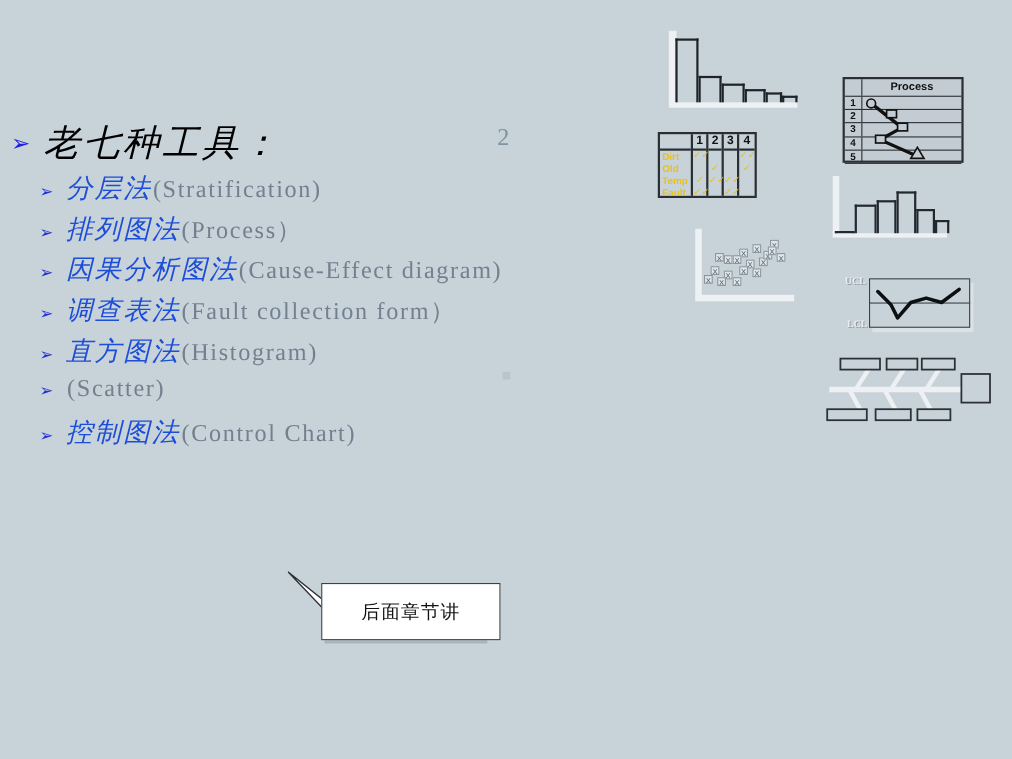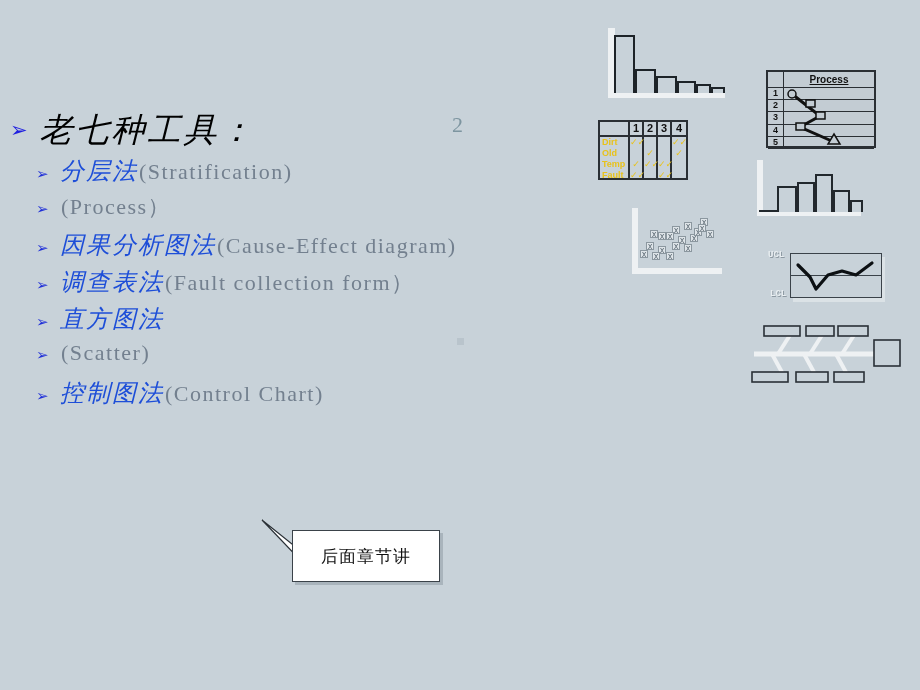--- a/index.html
+++ b/index.html
@@ -223,21 +223,20 @@
     box-sizing: border-box;
   }
   .strat .sproc {
     flex: 1;
     font-family: "Liberation Sans", sans-serif;
     font-size: 10px;
     font-weight: bold;
     color: #111;
     text-align: center;
     line-height: 15px;
-    text-decoration: underline;
   }
   .strat svg { position: absolute; left: 0; top: 0; }
 
   
   .histo { left: 755px; top: 160px; width: 108px; height: 58px; }
   .histo .axis-v {
     position: absolute; left: 2px; top: 0; width: 6px; height: 52px;
     background: #eef1f3;
   }
   .histo .axis-h {
@@ -270,21 +269,21 @@
     z-index: -1;
   }
   .ctrl .midline {
     position: absolute;
     left: 30px; top: 30px;
     width: 92px; height: 1px;
     background: #3a4249;
   }
   .ctrl .lbl {
     position: absolute;
-    font-family: Liberation Mono, monospace;
+    font-family: Liberation Serif, serif;
     font-size: 9px;
     font-weight: bold;
     color: #e9eef1;
     text-shadow: 1px 1px 0 #8d99a2;
   }
   .ctrl .lbl-ucl { left: 8px; top: 5px; }
   .ctrl .lbl-lcl { left: 10px; top: 44px; }
   .ctrl svg { position: absolute; left: 0; top: 0; }
 
   
@@ -293,21 +292,21 @@
 
   
   .callout {
     position: absolute;
     left: 292px; top: 530px;
     width: 148px; height: 52px;
   }
   .callout .box {
     position: absolute;
     left: 0; top: 0;
-    width: 148px; height: 52px;
+    width: 163px; height: 52px;
     background: #ffffff;
     border: 1px solid #3a4249;
     box-sizing: border-box;
     display: flex;
     align-items: center;
     justify-content: center;
   }
   .callout .box-shadow {
     position: absolute;
     left: 3px; top: 3px;
@@ -336,35 +335,37 @@
   <div class="slide-number">2</div>
 
   <div class="sub-list">
     <div class="sub-item">
       <span class="sub-bullet">➢</span>
       <span class="sub-cn">分层法</span>
       <span class="sub-en">(Stratification)</span>
     </div>
     <div class="sub-item">
       <span class="sub-bullet">➢</span>
+      <span class="sub-cn">排列图法</span>
       <span class="sub-en">(Process）</span>
     </div>
     <div class="sub-item">
       <span class="sub-bullet">➢</span>
       <span class="sub-cn">因果分析图法</span>
       <span class="sub-en">(Cause-Effect diagram)</span>
     </div>
     <div class="sub-item">
       <span class="sub-bullet">➢</span>
       <span class="sub-cn">调查表法</span>
       <span class="sub-en">(Fault collection form）</span>
     </div>
     <div class="sub-item">
       <span class="sub-bullet">➢</span>
       <span class="sub-cn">直方图法</span>
+      <span class="sub-en">(Histogram)</span>
     </div>
     <div class="sub-item">
       <span class="sub-bullet">➢</span>
       <span class="sub-en">(Scatter)</span>
     </div>
     <div class="sub-item">
       <span class="sub-bullet">➢</span>
       <span class="sub-cn">控制图法</span>
       <span class="sub-en">(Control Chart)</span>
     </div>

